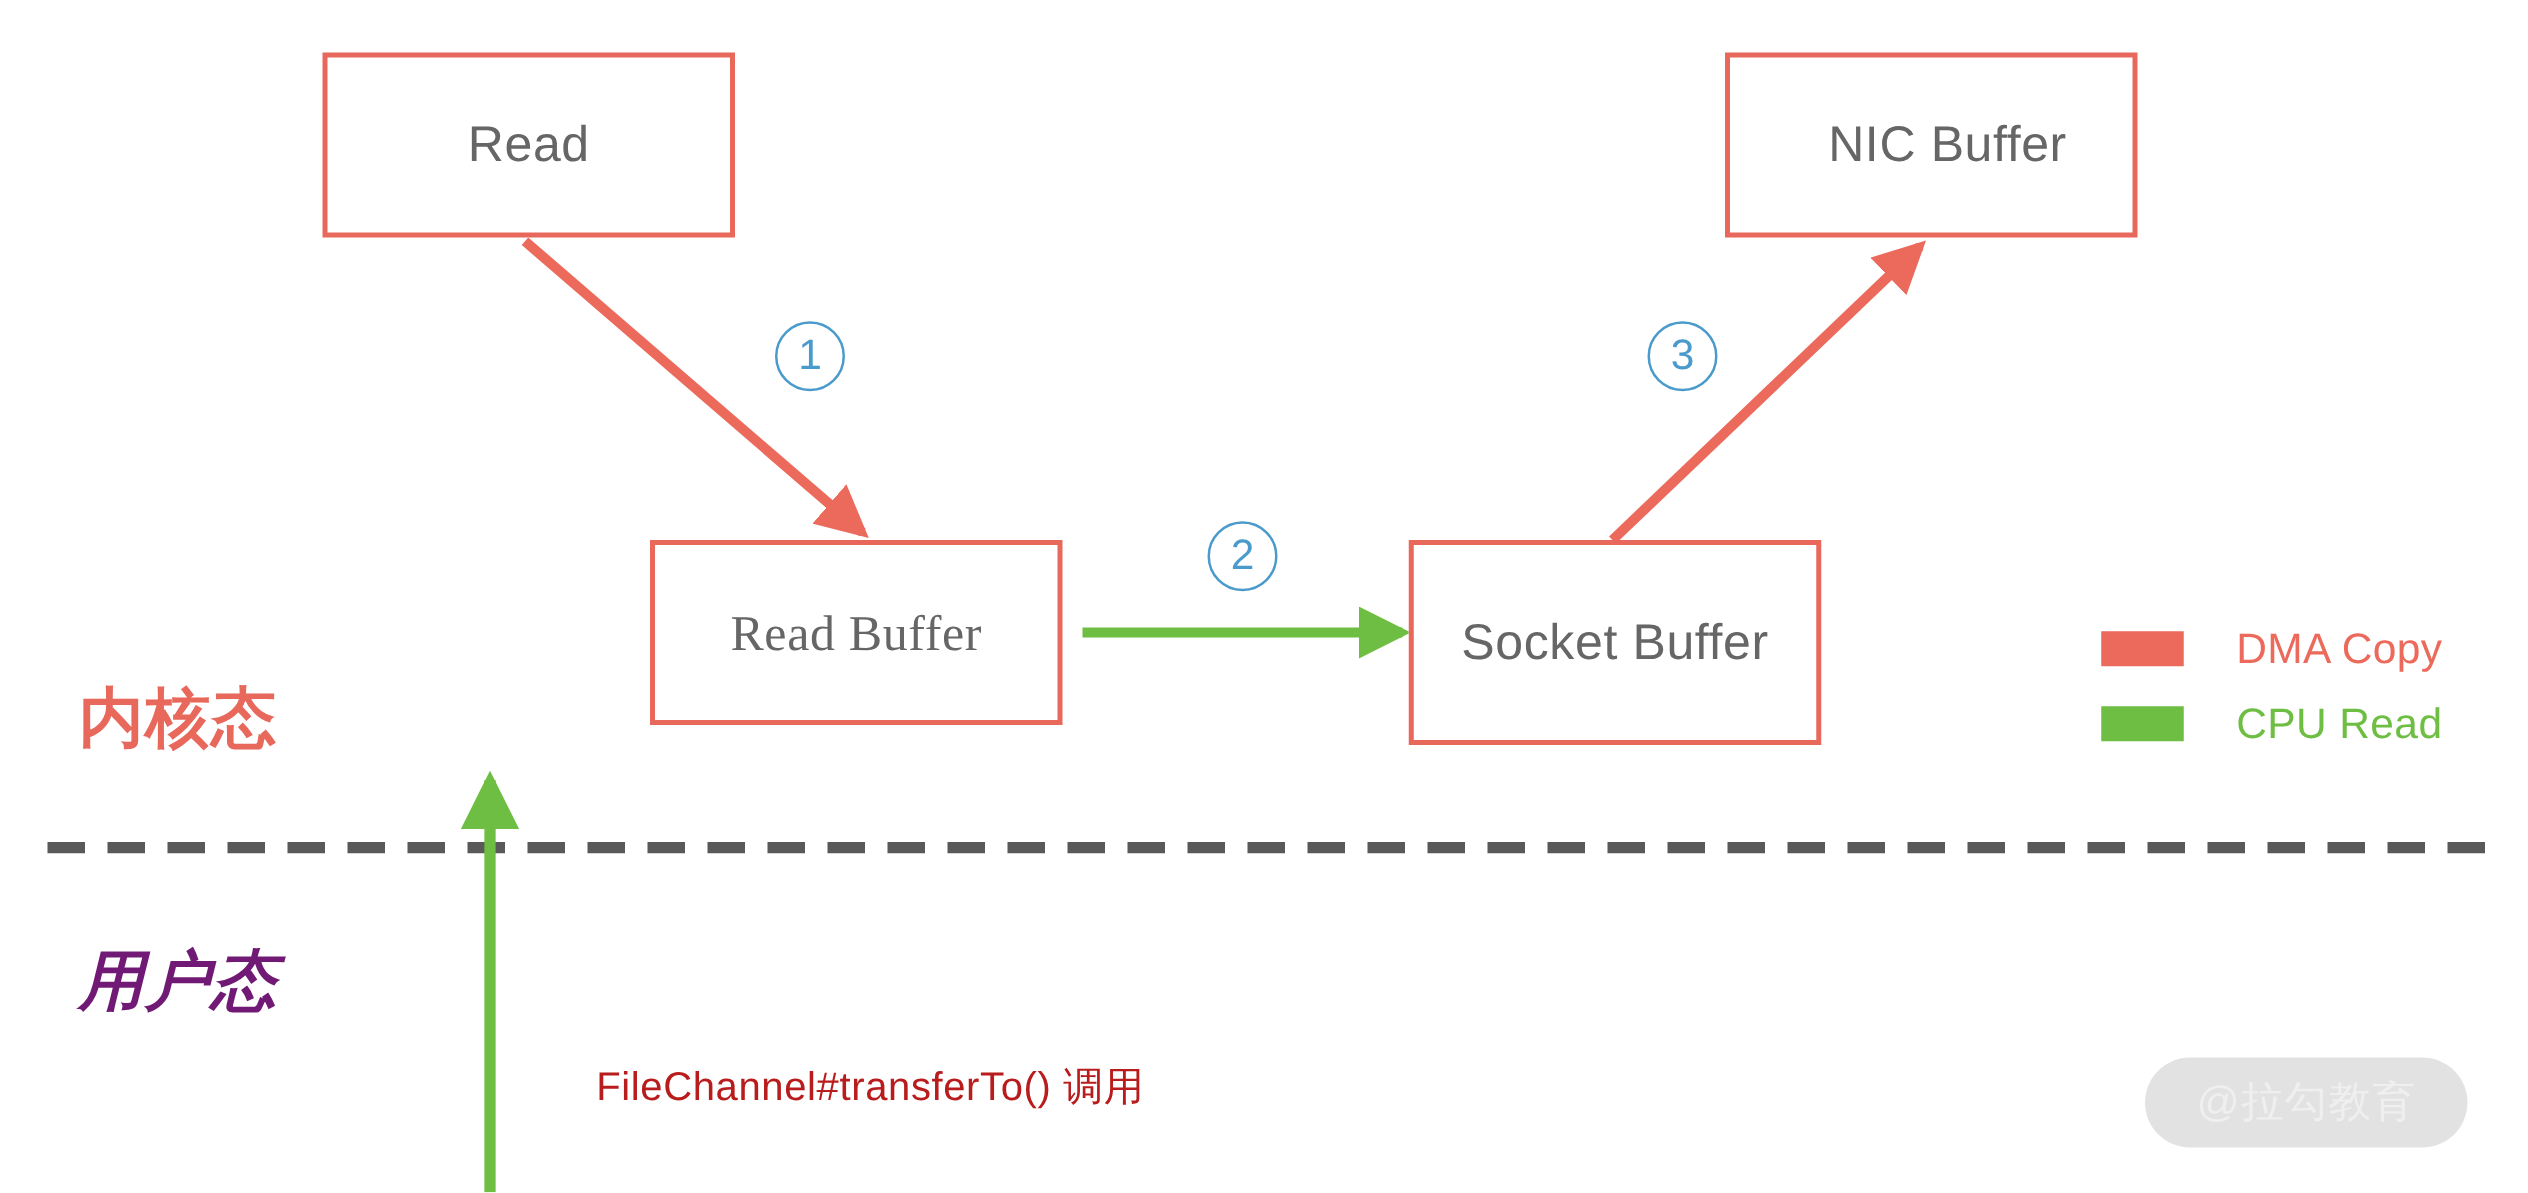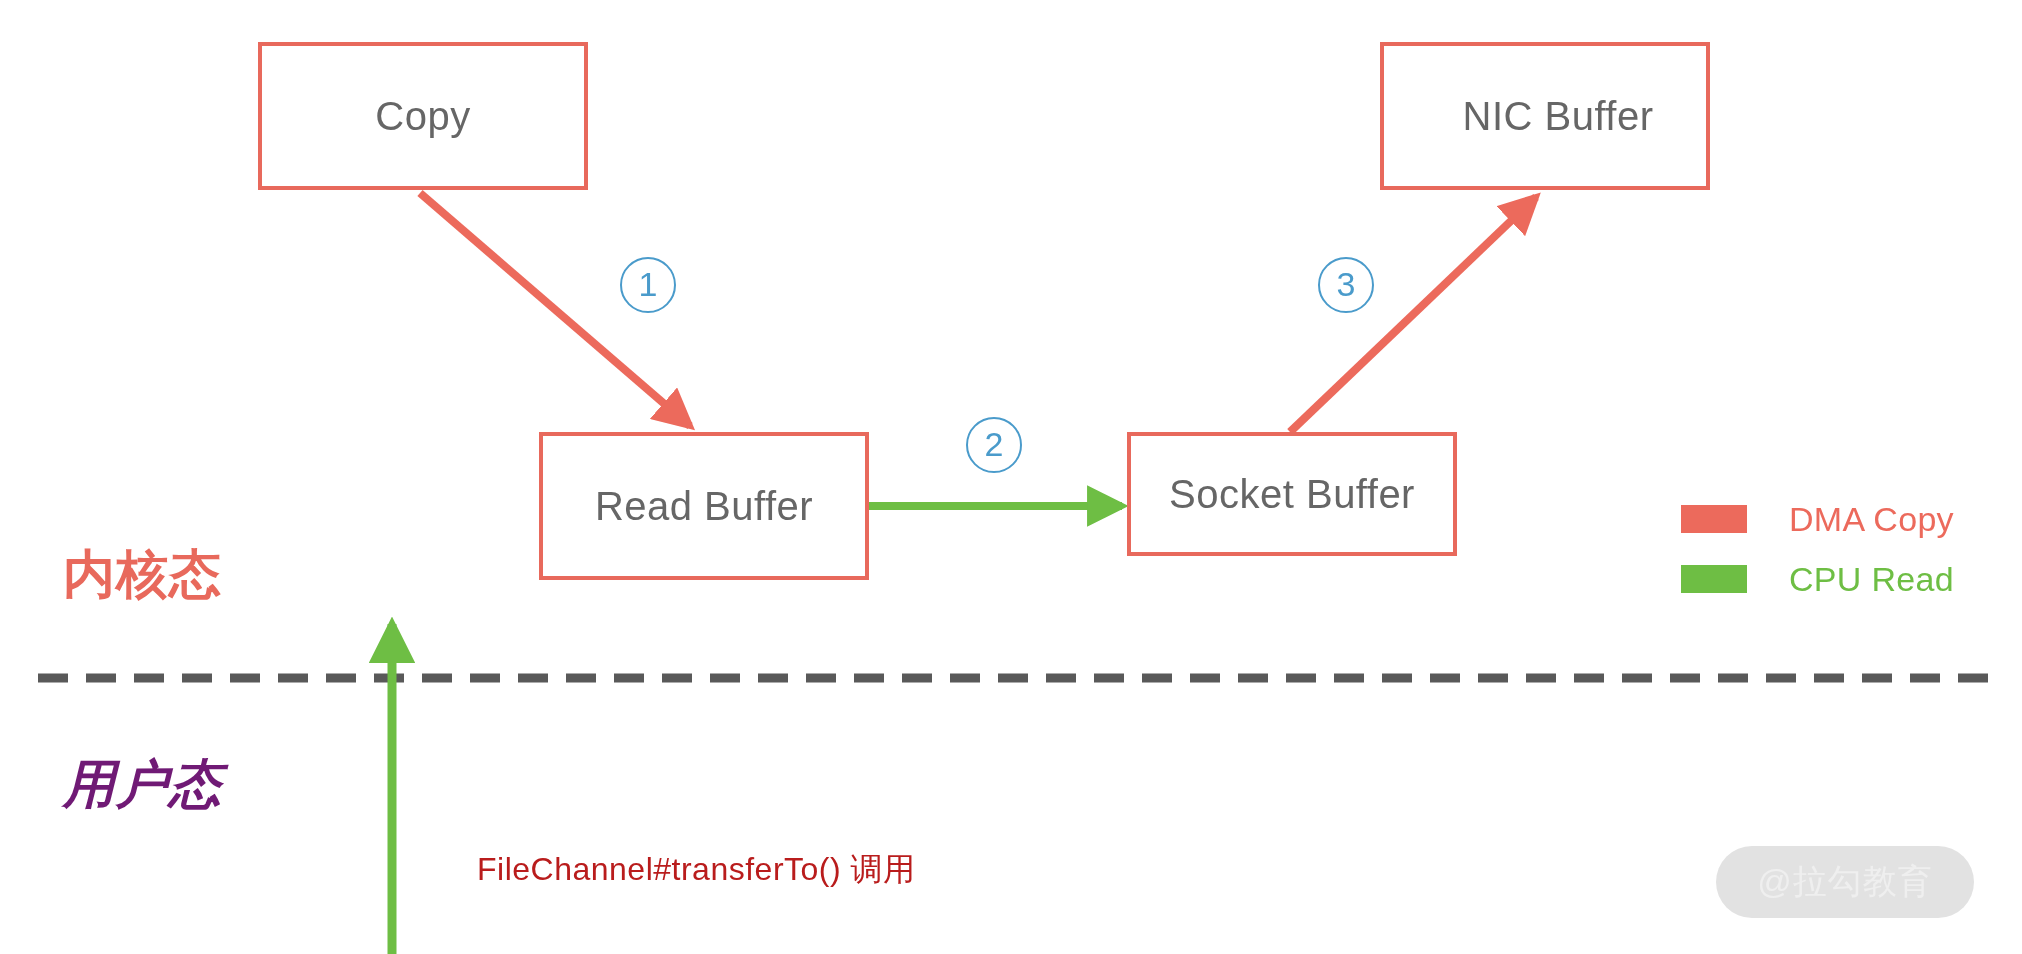--- a/index.html
+++ b/index.html
@@ -37,22 +37,22 @@
     align-items: center;
     justify-content: center;
     color: #666666;
     font-size: 40px;
     font-weight: 400;
     letter-spacing: 0.5px;
     white-space: nowrap;
   }
   #node-disk       { left: 258px;  top: 42px;  width: 330px; height: 148px; }
   #node-nic        { left: 1380px; top: 42px;  width: 330px; height: 148px; padding-left: 26px; }
-  #node-read       { left: 539px;  top: 432px; width: 330px; height: 148px; }
-  #node-socket     { left: 1127px; top: 432px; width: 330px; height: 124px; }
+  #node-read       { left: 520px;  top: 432px; width: 330px; height: 148px; font-family: Liberation Serif, serif; }
+  #node-socket     { left: 1127px; top: 432px; width: 330px; height: 164px; }
 
   
   .step-marker {
     position: absolute;
     width: 56px;
     height: 56px;
     border: 2.5px solid #4A9BCB;
     border-radius: 50%;
     box-sizing: border-box;
     color: #4A9BCB;
@@ -155,21 +155,21 @@
     <line x1="866" y1="506" x2="1122" y2="506" stroke="#6EBE44" stroke-width="8" marker-end="url(#arrow-green)"></line>
 
     <line x1="1290" y1="432" x2="1536" y2="197" stroke="#EC6A5C" stroke-width="8" marker-end="url(#arrow-red)"></line>
 
     <line x1="38" y1="678" x2="1994" y2="678" stroke="#595959" stroke-width="9" stroke-dasharray="30 18" stroke-linecap="butt"></line>
 
     <line x1="392" y1="954" x2="392" y2="624" stroke="#6EBE44" stroke-width="9" marker-end="url(#arrow-green)"></line>
   </svg>
 
   <div class="node" id="node-disk">
-    <span>Copy</span>
+    <span>Read</span>
   </div>
 
   <div class="node" id="node-nic">
     <span>NIC Buffer</span>
   </div>
 
   <div class="node" id="node-read">
     <span>Read Buffer</span>
   </div>
 

